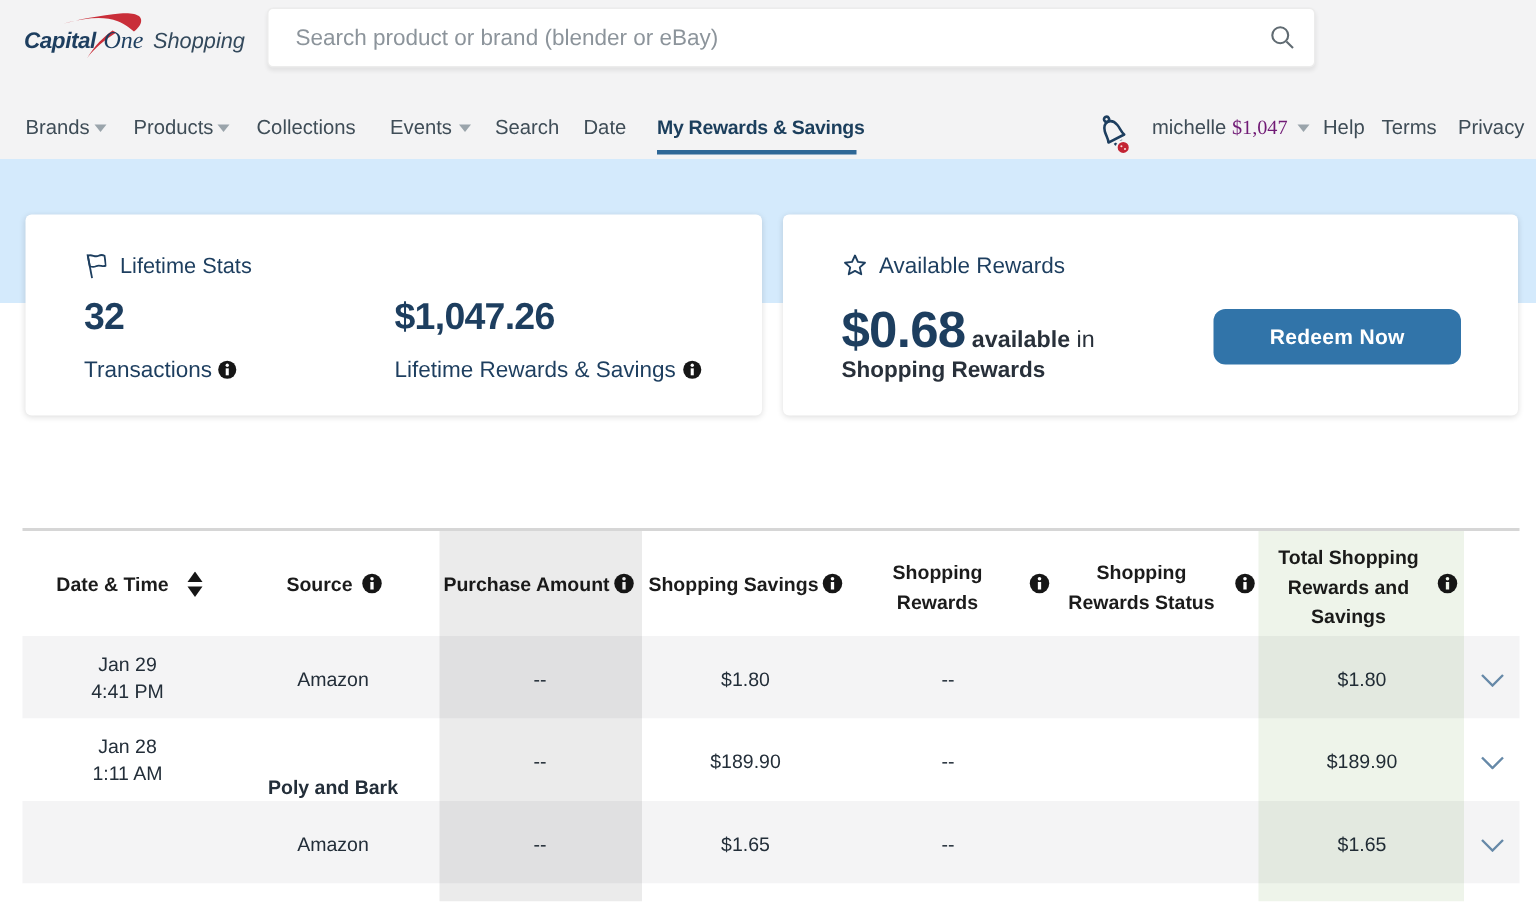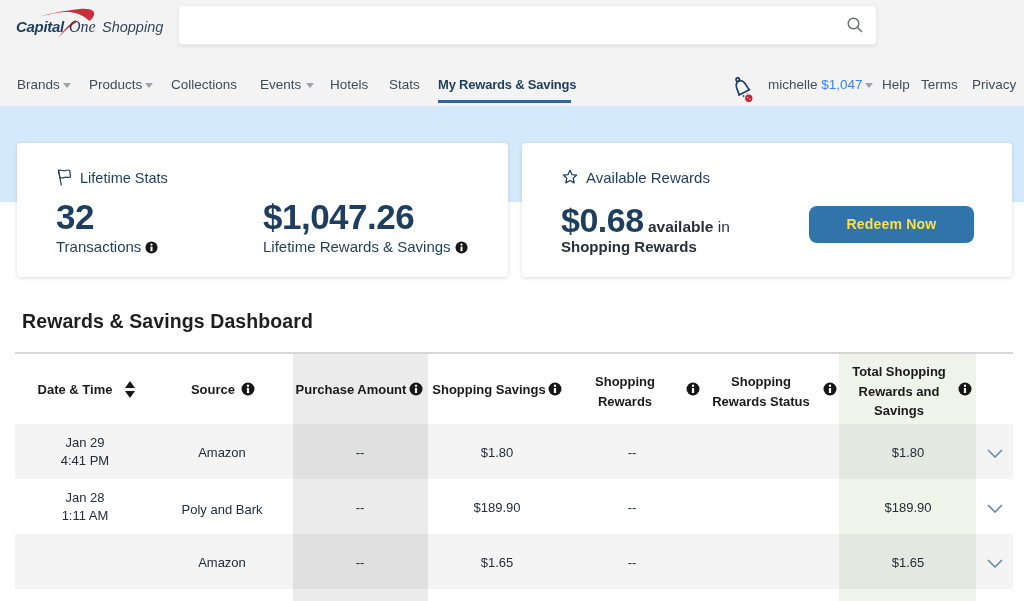--- a/index.html
+++ b/index.html
@@ -21,24 +21,24 @@
 #myrs-line { left:438px; top:37px; width:133px; height:3px; background:#2e6796; }
 
 
 #blueband { left:0; top:106px; width:1024px; height:96px; background:#d4eafc; }
 
 
 .card { background:#fff; border-radius:4px; box-shadow:0 1px 4px rgba(0,0,0,0.14); }
 #card1 { left:17px; top:143px; width:491px; height:134px; }
 #card2 { left:522px; top:143px; width:490px; height:134px; }
 .cardlabel { font-size:14.5px; color:#1d3e5f; }
-.bignum { font-size:35px; font-weight:bold; color:#1d3e5f; letter-spacing:-0.5px; }
+.bignum { font-size:25px; font-weight:bold; color:#1d3e5f; letter-spacing:-0.5px; }
 .sublabel { font-size:15px; color:#1d3e5f; }
 #redeem { left:809px; top:206px; width:165px; height:37px; background:#3174a9;
-  border-radius:8px; color:#fde047; font-size:14px; font-weight:bold;
+  border-radius:8px; color:#ffffff; font-size:14px; font-weight:bold;
   text-align:center; line-height:37px; letter-spacing:0.2px; }
 
 
 #dash-title { left:22px; top:310px; font-size:19.5px; font-weight:bold; color:#1f1f1f; letter-spacing:0.1px; }
 #tabletop { left:15px; top:352px; width:998px; height:1.5px; background:#d6d6d6; }
 
 .hcell { font-size:13px; font-weight:bold; color:#1b1b1b; text-align:center; line-height:19.5px; }
 .rcell { font-size:13px; color:#232e39; text-align:center; line-height:18px; }
 .row { left:15px; width:998px; height:55px; }
 .gray { background:#f4f4f5; }
@@ -59,49 +59,50 @@
   <div class="abs" id="logo" style="left:0; top:0;">
     <svg width="175" height="45" viewBox="0 0 175 45">
       <path d="M38,16.9 C52,12.8 68,10.2 80,9 C86,8.4 91,9.2 93,11 C94.5,12.5 94.5,15 93,17.2 C92,18.6 90.8,19.9 89.3,21 C88,19.8 84,16.3 78.5,14.1 C72,11.7 64,11.6 56,12.9 C49,14 43,15.5 38,16.9 Z" fill="#c92e39"></path>
       <path d="M77.5,21.6 C69.5,26.8 63.5,31.5 58,38.8 C63.5,29.8 69,24.8 75,20.3 Z" fill="#c92e39"></path>
       <text x="16" y="32" font-size="15" font-weight="bold" font-style="italic" letter-spacing="-0.3" fill="#1d3e5f" font-family="Liberation Sans">Capital</text>
       <text x="69" y="32" font-size="16" font-style="italic" fill="#1d3e5f" font-family="Liberation Serif">One</text>
       <text x="102" y="32" font-size="14.5" font-style="italic" fill="#33495c" font-family="Liberation Sans">Shopping</text>
     </svg>
   </div>
   <div class="abs" id="searchbox"></div>
+  <div class="abs" id="searchph">Search product or brand (blender or eBay)</div>
   <svg class="abs" style="left:847px; top:17px;" width="16" height="16" viewBox="0 0 16 16">
     <circle cx="6.5" cy="6.5" r="5.3" fill="none" stroke="#606b72" stroke-width="1.4"></circle>
     <line x1="10.6" y1="10.6" x2="15" y2="15" stroke="#606b72" stroke-width="1.4"></line>
   </svg>
 
   <div class="abs" id="nav">
     <div class="abs navitem" style="left:17px;">Brands</div>
     <div class="abs navcaret" style="left:63px;"></div>
     <div class="abs navitem" style="left:89px;">Products</div>
     <div class="abs navcaret" style="left:145px;"></div>
     <div class="abs navitem" style="left:171px;">Collections</div>
     <div class="abs navitem" style="left:260px;text-align:right;">Events</div>
     <div class="abs navcaret" style="left:306px;"></div>
-    <div class="abs navitem" style="left:330px;">Hotels</div>
-    <div class="abs navitem" style="left:389px;">Stats</div>
+    <div class="abs navitem" style="left:330px;">Search</div>
+    <div class="abs navitem" style="left:389px;">Date</div>
     <div class="abs navitem" id="myrs" style="left:438px;">My Rewards &amp; Savings</div>
     <div class="abs" id="myrs-line"></div>
 
     <svg class="abs" style="left:727px; top:12px;" width="30" height="28" viewBox="0 0 30 28">
       <g transform="rotate(-27 14.5 12)" fill="none" stroke="#1d3e5f" stroke-width="1.7">
         <circle cx="14.5" cy="3.6" r="1.7"></circle>
         <path d="M8.6,18 C9.7,15.8 9.2,13 9.8,10.3 C10.5,7.3 12.2,5.5 14.5,5.5 C16.8,5.5 18.5,7.3 19.2,10.3 C19.8,13 19.3,15.8 20.4,18 Z" stroke-linejoin="round"></path>
         <path d="M12.2,20.3 C12.2,21.6 13.2,22.6 14.5,22.6 C15.8,22.6 16.8,21.6 16.8,20.3"></path>
       </g>
       <circle cx="21.8" cy="23.3" r="4.3" fill="#c32434" stroke="#f3f3f4" stroke-width="1.2"></circle>
       <circle cx="20.6" cy="22.5" r="0.7" fill="#f5dada"></circle>
       <circle cx="23" cy="24.3" r="0.7" fill="#f5dada"></circle>
     </svg>
-    <div class="abs navitem" style="left:768px;">michelle <span style="color:#3b82f6;">$1,047</span></div>
+    <div class="abs navitem" style="left:768px;">michelle <span style="color:#701a75;font-family:Liberation Serif, serif;">$1,047</span></div>
     <div class="abs navcaret" style="left:865px;"></div>
     <div class="abs navitem" style="left:882px;">Help</div>
     <div class="abs navitem" style="left:921px;">Terms</div>
     <div class="abs navitem" style="left:972px;">Privacy</div>
   </div>
 
   <div class="abs" id="blueband"></div>
   <div class="abs card" id="card1"></div>
   <div class="abs card" id="card2"></div>
 
@@ -131,21 +132,20 @@
     <path d="M9,1.5 L11.2,6.3 L16.5,6.9 L12.6,10.4 L13.7,15.6 L9,13 L4.3,15.6 L5.4,10.4 L1.5,6.9 L6.8,6.3 Z" fill="none" stroke="#1d3e5f" stroke-width="1.4" stroke-linejoin="round"></path>
   </svg>
   <div class="abs cardlabel" style="left:586px; top:169px; font-size:15px;">Available Rewards</div>
   <div class="abs" style="left:561px; top:206px; width:280px; font-size:15.5px; color:#28303a; line-height:28px; white-space:nowrap;">
     <span class="bignum" style="font-size:34px;">$0.68</span>
     <b> available</b> in
   </div>
   <div class="abs" style="left:561px; top:238px; font-size:15px; color:#28303a; font-weight:bold;">Shopping Rewards</div>
   <div class="abs" id="redeem">Redeem Now</div>
 
-  <div class="abs" id="dash-title">Rewards &amp; Savings Dashboard</div>
   <div class="abs" id="tabletop"></div>
 
   <div class="abs row gray" style="top:424px;"></div>
   <div class="abs row" style="top:479px; background:#fff;"></div>
   <div class="abs row gray" style="top:534px;"></div>
   <div class="abs row" style="top:589px; height:12px; background:#fff;"></div>
 
   <div class="abs hcell" style="left:37px; top:380px; width:76px;">Date &amp; Time</div>
   <svg class="abs" style="left:124px; top:381px;" width="12" height="17" viewBox="0 0 12 17">
     <path d="M6,0 L11,7 L1,7 Z" fill="#161616"></path>
@@ -192,21 +192,21 @@
   <div class="abs rcell" style="left:172px; top:444px; width:100px;">Amazon</div>
   <div class="abs rcell" style="left:330px; top:444px; width:60px;">--</div>
   <div class="abs rcell" style="left:457px; top:444px; width:80px;">$1.80</div>
   <div class="abs rcell" style="left:602px; top:444px; width:60px;">--</div>
   <div class="abs rcell" style="left:868px; top:444px; width:80px;">$1.80</div>
   <svg class="abs chev" style="left:987px; top:449px;" viewBox="0 0 16 9">
       <path d="M1,1 L8,8 L15,1" fill="none" stroke="#6689a8" stroke-width="1.6"></path>
     </svg>
 
   <div class="abs rcell" style="left:45px; top:489px; width:80px;">Jan 28<br>1:11 AM</div>
-  <div class="abs rcell" style="left:172px; top:501px; width:100px;">Poly and Bark</div>
+  <div class="abs rcell" style="left:172px; top:516px; width:100px;font-weight:bold;">Poly and Bark</div>
   <div class="abs rcell" style="left:330px; top:499px; width:60px;">--</div>
   <div class="abs rcell" style="left:457px; top:499px; width:80px;">$189.90</div>
   <div class="abs rcell" style="left:602px; top:499px; width:60px;">--</div>
   <div class="abs rcell" style="left:868px; top:499px; width:80px;">$189.90</div>
   <svg class="abs chev" style="left:987px; top:504px;" viewBox="0 0 16 9">
       <path d="M1,1 L8,8 L15,1" fill="none" stroke="#6689a8" stroke-width="1.6"></path>
     </svg>
 
   <div class="abs rcell" style="left:172px; top:554px; width:100px;">Amazon</div>
   <div class="abs rcell" style="left:330px; top:554px; width:60px;">--</div>

